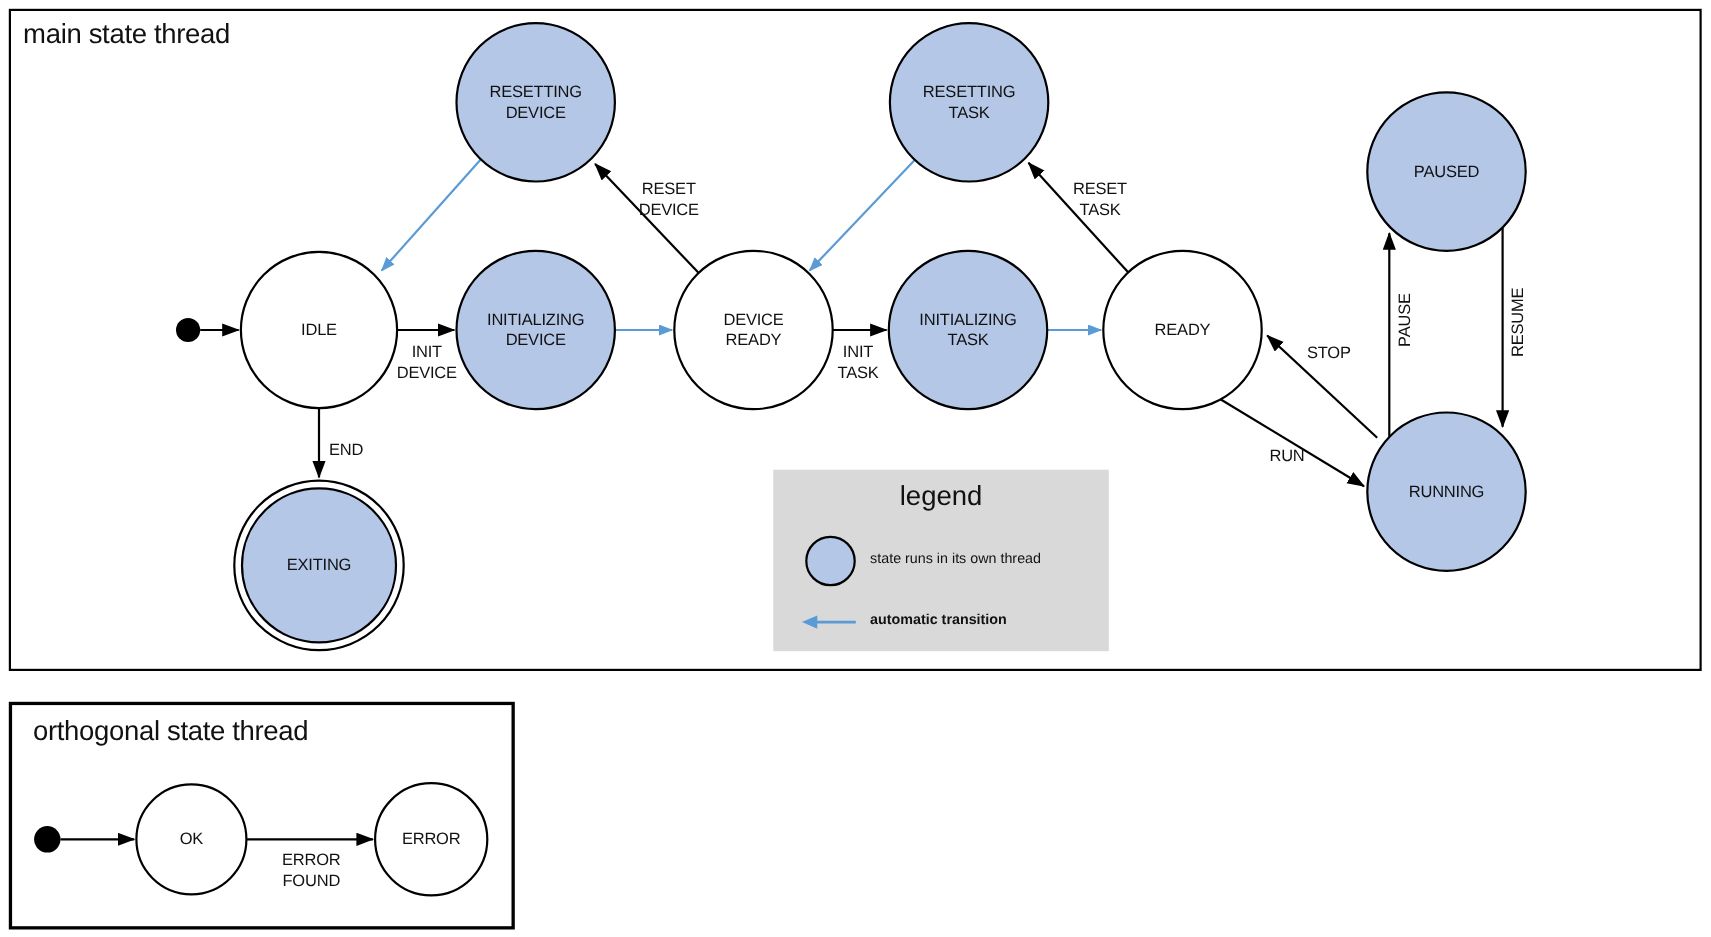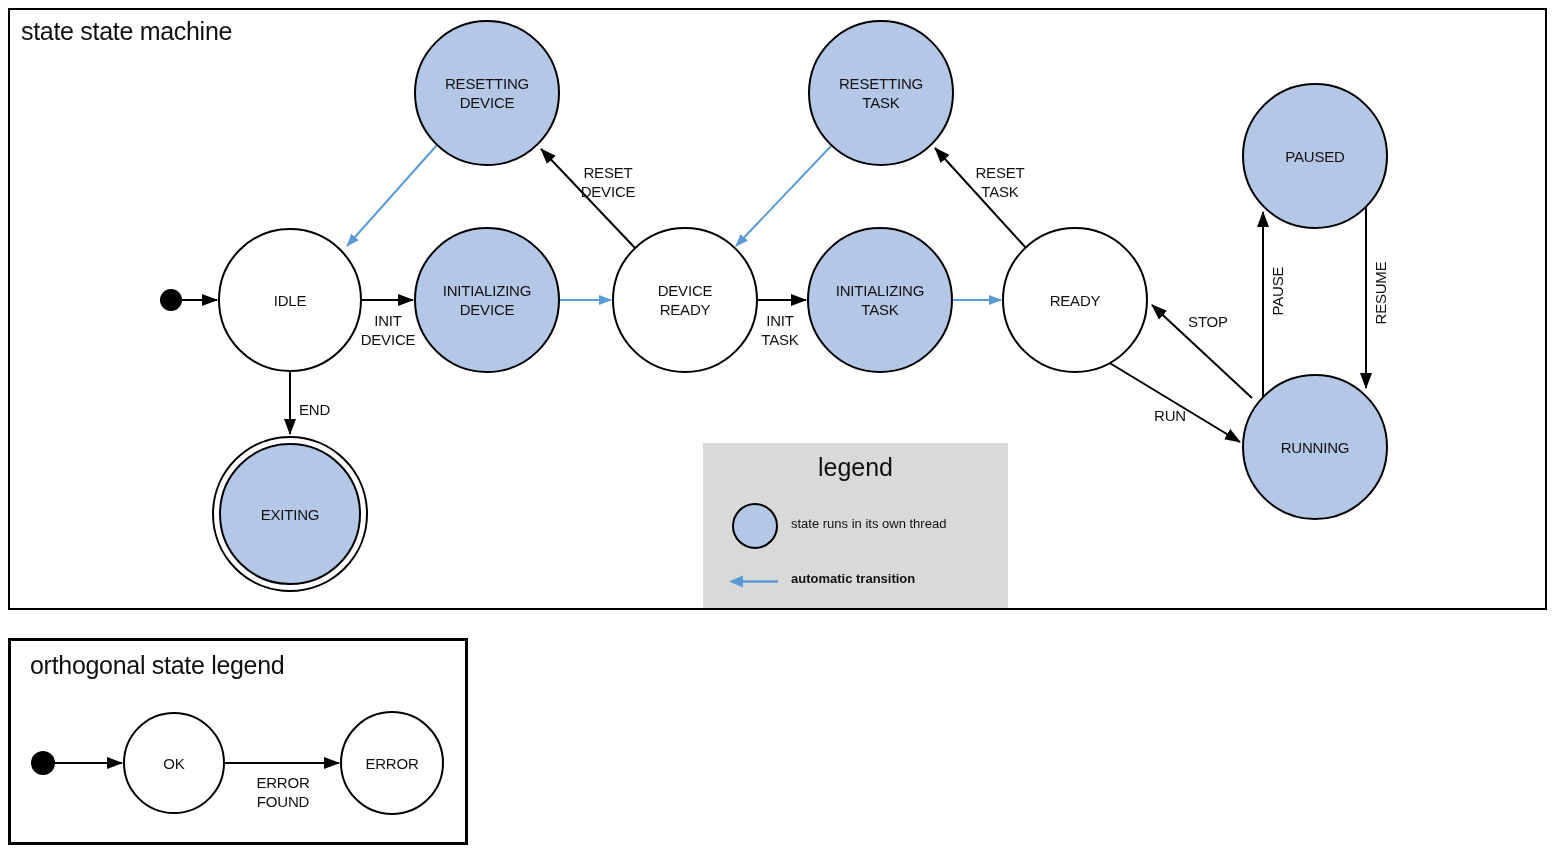--- a/index.html
+++ b/index.html
@@ -34,21 +34,20 @@
     font-size: 15px;
     font-weight: 500;
     fill: #111111;
     letter-spacing: -0.2px;
   }
   #legend-box {
     position: absolute;
     left: 693px; top: 417px;
     width: 305px; height: 165px;
     background: #d9d9d9;
-    margin-top: 16px;
   }
   #legend-box .legend-title {
     position: absolute;
     left: 0; top: 10px; width: 100%;
     text-align: center;
     font-size: 25px;
     font-weight: 500;
     color: #111111;
   }
   .legend-swatch-circle {
@@ -132,21 +131,21 @@
       <circle cx="1065" cy="290" r="72" fill="#ffffff" stroke="#000000" stroke-width="2"></circle>
       <text x="1065" y="290" text-anchor="middle" dominant-baseline="central" class="lbl">READY</text>
       <circle cx="1305" cy="146" r="72" fill="#b4c7e7" stroke="#000000" stroke-width="2"></circle>
       <text x="1305" y="146" text-anchor="middle" dominant-baseline="central" class="lbl">PAUSED</text>
       <circle cx="1305" cy="437" r="72" fill="#b4c7e7" stroke="#000000" stroke-width="2"></circle>
       <text x="1305" y="437" text-anchor="middle" dominant-baseline="central" class="lbl">RUNNING</text>
       <circle cx="280" cy="504" r="77" fill="#ffffff" stroke="#000000" stroke-width="2"></circle>
       <circle cx="280" cy="504" r="70" fill="#b4c7e7" stroke="#000000" stroke-width="2"></circle>
       <text x="280" y="504" text-anchor="middle" dominant-baseline="central" class="lbl">EXITING</text>
     </svg>
-  <div class="panel-title">state state machine</div>
+  <div class="panel-title">main state thread</div>
 
   <div id="legend-box">
     <div class="legend-title">legend</div>
     <div class="legend-swatch-circle"></div>
     <div class="legend-item-label" id="legend-label-thread">state runs in its own thread</div>
     <svg class="legend-arrow-swatch" width="52" height="15">
       <line x1="49" y1="7.5" x2="12" y2="7.5" stroke="#5b9bd5" stroke-width="2.5"></line>
       <polygon points="0,7.5 14,1.5 14,13.5" fill="#5b9bd5"></polygon>
     </svg>
     <div class="legend-item-label" id="legend-label-auto">automatic transition</div>
@@ -166,14 +165,14 @@
   <line x1="44" y1="122" x2="111" y2="122" stroke="#000000" stroke-width="2" marker-end="url(#head-black-ortho)"></line>
       <line x1="213" y1="122" x2="328" y2="122" stroke="#000000" stroke-width="2" marker-end="url(#head-black-ortho)"></line>
       <text x="272" y="141" text-anchor="middle" dominant-baseline="central" class="lbl">ERROR</text>
       <text x="272" y="160" text-anchor="middle" dominant-baseline="central" class="lbl">FOUND</text>
       <circle cx="32" cy="122" r="12" fill="#000000"></circle>
       <circle cx="163" cy="122" r="50" fill="#ffffff" stroke="#000000" stroke-width="2"></circle>
       <text x="163" y="122" text-anchor="middle" dominant-baseline="central" class="lbl">OK</text>
       <circle cx="381" cy="122" r="51" fill="#ffffff" stroke="#000000" stroke-width="2"></circle>
       <text x="381" y="122" text-anchor="middle" dominant-baseline="central" class="lbl">ERROR</text>
     </svg>
-  <div class="panel-title">orthogonal state legend</div>
+  <div class="panel-title">orthogonal state thread</div>
 </div>
 
 </body></html>

